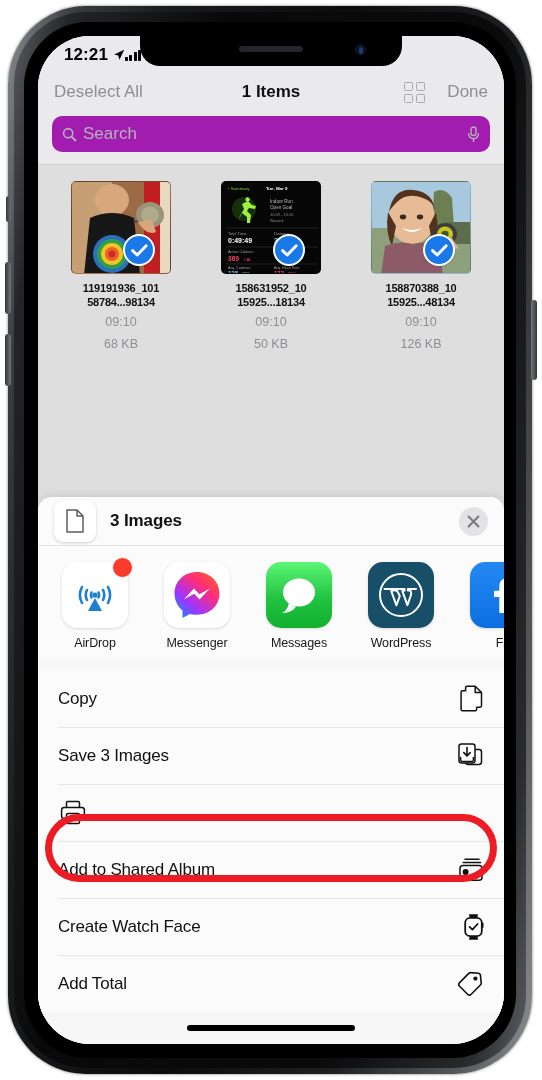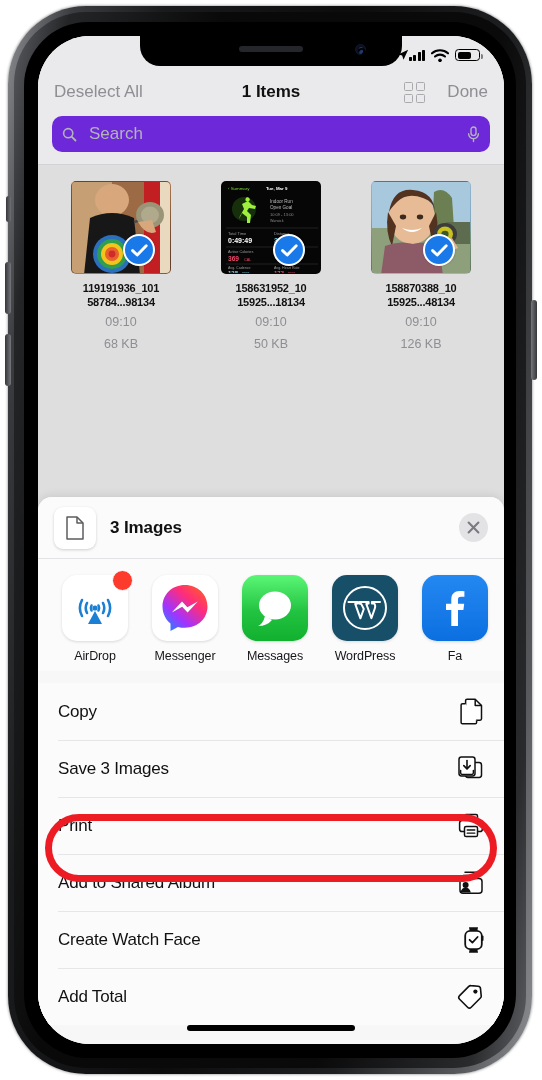--- a/index.html
+++ b/index.html
@@ -51,21 +51,21 @@
   }
   .speaker{ position:absolute; left:50%; transform:translateX(-50%); top:10px;
     width:64px; height:6px; border-radius:3px; background:#24262b; }
   .frontcam{ position:absolute; right:36px; top:8px; width:11px; height:11px;
     border-radius:50%; background:#0b1020; border:1px solid #131a2e; }
   .frontcam::after{content:"";position:absolute;left:3px;top:2px;width:4px;height:7px;border-radius:2px;background:#1e3a6e;}
 
   
   .statusbar{
     position:absolute; left:0; top:0; width:100%; height:34px; z-index:45;
-    display:flex; align-items:center; justify-content:flex-end;
+    display:flex; align-items:center; justify-content:flex-start;
     padding:4px 24px 0 26px; color:#000;
   }
   .sb-time{ font-size:17px; font-weight:bold; letter-spacing:.1px; display:flex; align-items:center; gap:5px;}
   .loc-arrow{ display:inline-block; width:12px; height:12px; }
   .sb-right{ display:flex; align-items:center; gap:6px; }
   .sig{ display:flex; align-items:flex-end; gap:1.5px; height:11px; }
   .sig i{ display:block; width:3px; background:#000; border-radius:.8px; }
   .sig i:nth-child(1){height:4px}.sig i:nth-child(2){height:6px}
   .sig i:nth-child(3){height:8.5px}.sig i:nth-child(4){height:11px}
   .batt{ position:relative; width:25px; height:12px; border:1.6px solid #000; border-radius:3.6px; }
@@ -81,22 +81,22 @@
     padding:0 16px; color:#8d8d92;
   }
   .tb-left{ font-size:17px; color:#8e8e93; }
   .tb-title{ font-size:17px; font-weight:bold; color:#111; position:absolute; left:50%; transform:translateX(-50%); }
   .tb-right{ display:flex; align-items:center; gap:22px; }
   .grid-icon{ display:grid; grid-template-columns:repeat(2,9px); grid-template-rows:repeat(2,9px); gap:3px; }
   .grid-icon span{ border:1.6px solid #a9a9ae; border-radius:1.5px; }
   .tb-done{ font-size:17px; color:#8e8e93; }
 
   .searchbar{
-    margin:2px 14px 12px; height:36px; background:#6d28d9; border-radius:10px;
-    display:flex; align-items:center; padding:0 10px; gap:12px; color:#b6b6bb;
+    margin:2px 14px 12px; height:36px; background:#a21caf; border-radius:10px;
+    display:flex; align-items:center; padding:0 10px; gap:6px; color:#b6b6bb;
   }
   .search-text{ font-size:17px; color:#b3b3b8; flex:1; }
 
   .sep{ height:1px; background:#d3d3d6; }
 
   
   .filegrid{
     display:flex; justify-content:space-around; padding:16px 8px 0 8px;
   }
   .fileitem{ width:130px; text-align:center; }
@@ -117,29 +117,29 @@
   .t3{ background:linear-gradient(180deg,#9fc4dd 0%,#8fb6d4 38%,#7f9f86 62%,#6b7f63 100%); }
   
   .t2{ background:#070707; }
 
   
   .sheet{
     position:absolute; left:0; right:0; top:461px; bottom:0;
     background:#f7f7f8; border-top-left-radius:14px; border-top-right-radius:14px;
     box-shadow:0 -1px 10px rgba(0,0,0,.10); overflow:hidden;
   }
-  .sheet-head{ height:62px; display:flex; align-items:center; padding:0 16px; background:#fbfbfc;
+  .sheet-head{ height:49px; display:flex; align-items:center; padding:0 16px; background:#fbfbfc;
                border-bottom:1px solid #e3e3e6; }
   .doc-badge{ width:42px; height:42px; border-radius:9px; background:#fff;
               box-shadow:0 1px 3px rgba(0,0,0,.18); display:flex; align-items:center; justify-content:center; }
   .sheet-title{ font-size:17px; font-weight:bold; color:#111; margin-left:14px; flex:1; letter-spacing:-.1px; }
   .close-btn{ width:29px; height:29px; border-radius:50%; background:#e3e3e6;
               display:flex; align-items:center; justify-content:center; }
 
-  .apps-row{ display:flex; gap:12px; padding:16px 18px 8px; background:#fbfbfc; }
+  .apps-row{ display:flex; gap:24px; padding:16px 18px 8px; background:#fbfbfc; }
   .app{ width:78px; flex:0 0 78px; text-align:center; }
   .app-icon{ position:relative; width:66px; height:66px; margin:0 auto 8px; border-radius:15px;
              display:flex; align-items:center; justify-content:center; overflow:visible;
              box-shadow:0 1px 3px rgba(0,0,0,.14); }
   .app-label{ font-size:12.5px; color:#17171a; letter-spacing:-.1px; white-space:nowrap; }
   .badge-dot{ position:absolute; right:-5px; top:-5px; width:21px; height:21px; border-radius:50%;
               background:#fc3b2d; border:1.5px solid #fbfbfc; }
 
   .ic-airdrop{ background:#fff; }
   .ic-messenger{ background:#fff; }
@@ -475,21 +475,20 @@
               <rect x="8.5" y="7.5" width="16" height="15" rx="2.4" fill="#fff" stroke="#111" stroke-width="1.5"></rect>
               <rect x="2" y="2" width="16" height="19" rx="2.4" fill="#fff" stroke="#111" stroke-width="1.5"></rect>
               <line x1="10" y1="5.5" x2="10" y2="13.5" stroke="#111" stroke-width="1.6" stroke-linecap="round"></line>
               <polyline points="6.8,10.6 10,13.9 13.2,10.6" fill="none" stroke="#111" stroke-width="1.6" stroke-linecap="round" stroke-linejoin="round"></polyline>
               <path d="M3.6 15.5 v2.3 c0 .9 .7 1.6 1.6 1.6 h9.6 c.9 0 1.6 -.7 1.6 -1.6 v-2.3" fill="none" stroke="#111" stroke-width="1.5" stroke-linecap="round"></path>
             </svg>
           </div>
         </div>
 
         <div class="action">
-          <div class="action-label">Print</div>
           <div class="action-icon">
             <svg width="26" height="25" viewBox="0 0 26 25">
               <path d="M6.5 7.5 V3 c0 -.8 .6 -1.5 1.4 -1.5 h10.2 c.8 0 1.4 .7 1.4 1.5 v4.5" fill="none" stroke="#111" stroke-width="1.5" stroke-linejoin="round"></path>
               <rect x="1.6" y="7.5" width="22.8" height="11" rx="2.6" fill="#fff" stroke="#111" stroke-width="1.5"></rect>
               <rect x="6.5" y="13.5" width="13" height="10" rx="1.6" fill="#fff" stroke="#111" stroke-width="1.5"></rect>
               <line x1="9.2" y1="17" x2="16.8" y2="17" stroke="#111" stroke-width="1.3" stroke-linecap="round"></line>
               <line x1="9.2" y1="20.2" x2="16.8" y2="20.2" stroke="#111" stroke-width="1.3" stroke-linecap="round"></line>
             </svg>
           </div>
         </div>

